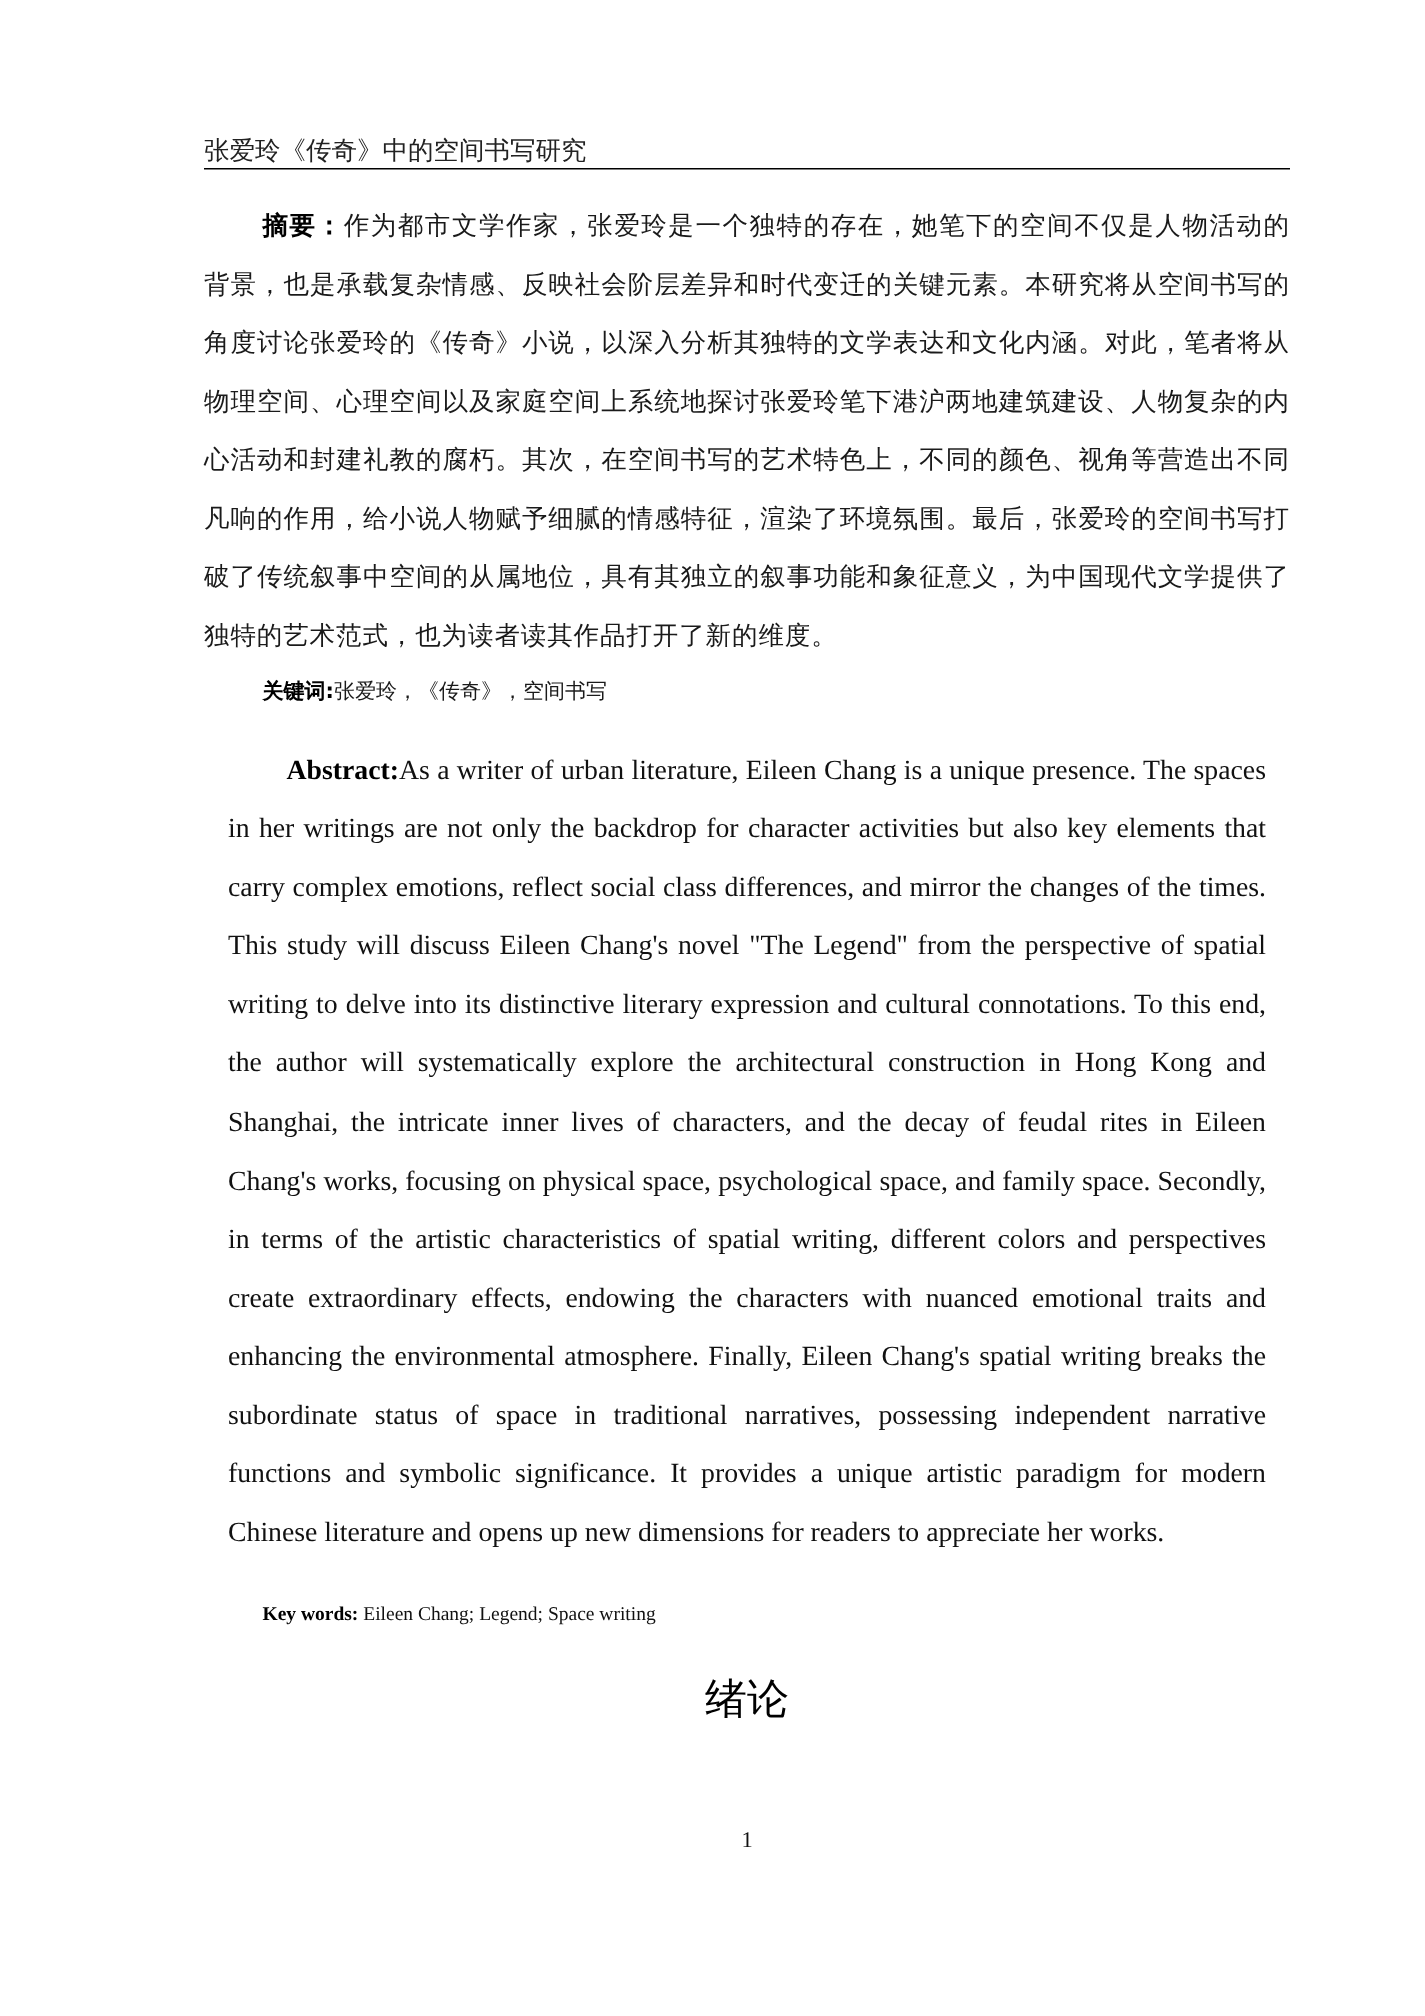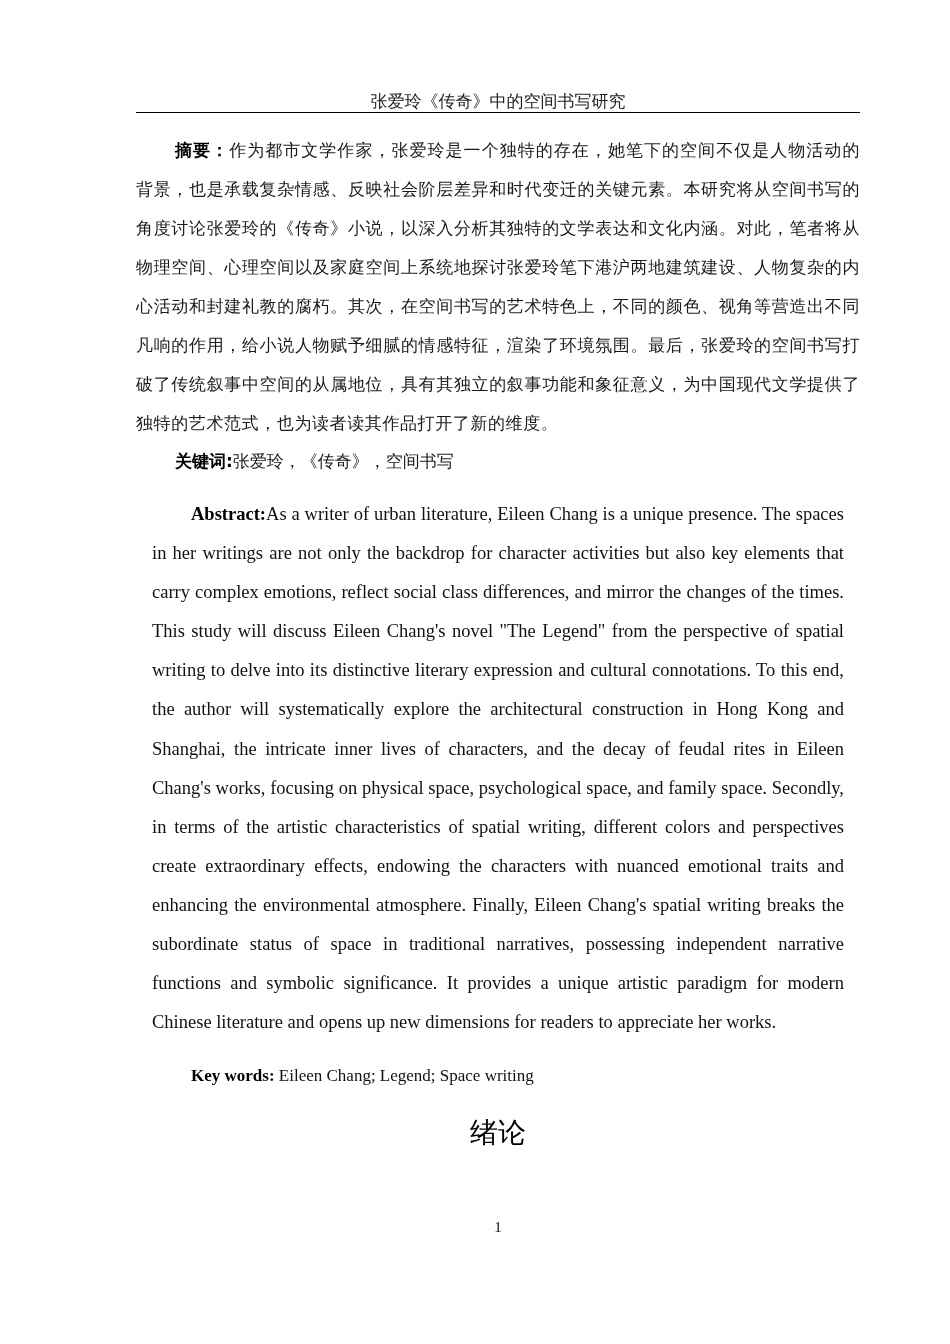--- a/index.html
+++ b/index.html
@@ -20,21 +20,20 @@
     left: 0; top: 0;
     width: 950px;
     height: 1344px;
     background: #ffffff;
   }
   .header {
     position: absolute;
     left: 136px;
     top: 90px;
     width: 724px;
-    text-align: center;
     font-size: 17px;
     line-height: 22px;
     font-family: "DejaVu Sans", "Liberation Sans", sans-serif;
     color: #222;
   }
   .header-rule {
     position: absolute;
     left: 136px;
     top: 112px;
     width: 724px;
@@ -57,40 +56,40 @@
     color: #1a1a1a;
     letter-spacing: 0.6px;
   }
   .para-cn .label {
     font-weight: bold;
     color: #000;
   }
   .kw-cn {
     margin: 0;
     font-family: "DejaVu Sans", "Liberation Sans", sans-serif;
-    font-size: 17px;
+    font-size: 14px;
     line-height: 36px;
     text-indent: 39px;
     color: #1a1a1a;
   }
   .kw-cn .label { font-weight: bold; color: #000; }
   .para-en {
     margin: 16px;
     font-family: "Liberation Serif", "DejaVu Serif", serif;
     font-size: 18.5px;
     line-height: 39.1px;
     text-align: justify;
     text-indent: 39px;
     color: #111;
   }
   .para-en .label { font-weight: bold; color: #000; }
   .kw-en {
-    margin: 16px;
+    margin: 0;
     font-family: "Liberation Serif", "DejaVu Serif", serif;
-    font-size: 17px;
+    font-size: 13px;
     line-height: 36px;
     text-indent: 39px;
     color: #111;
   }
   .kw-en .label { font-weight: bold; color: #000; }
   .section-title {
     position: absolute;
     left: 136px;
     top: 1116px;
     width: 724px;

